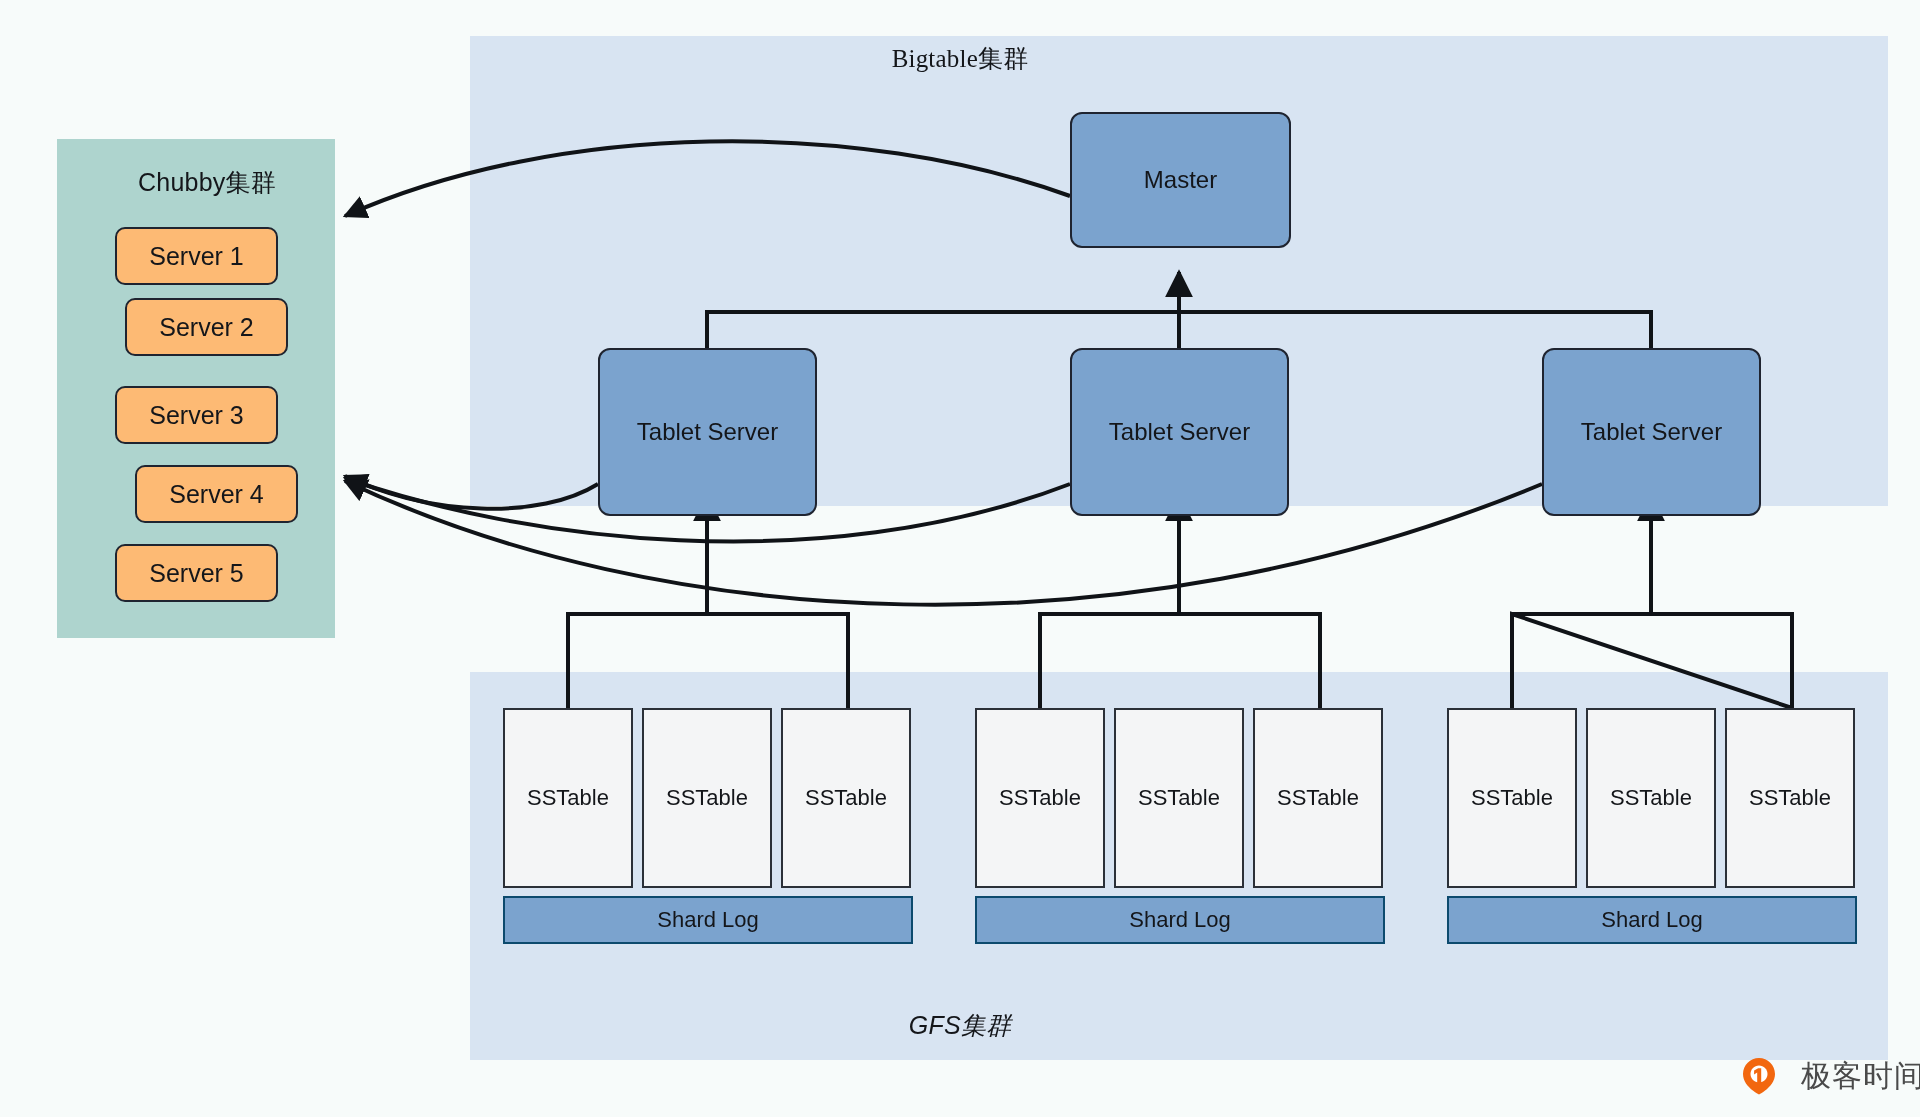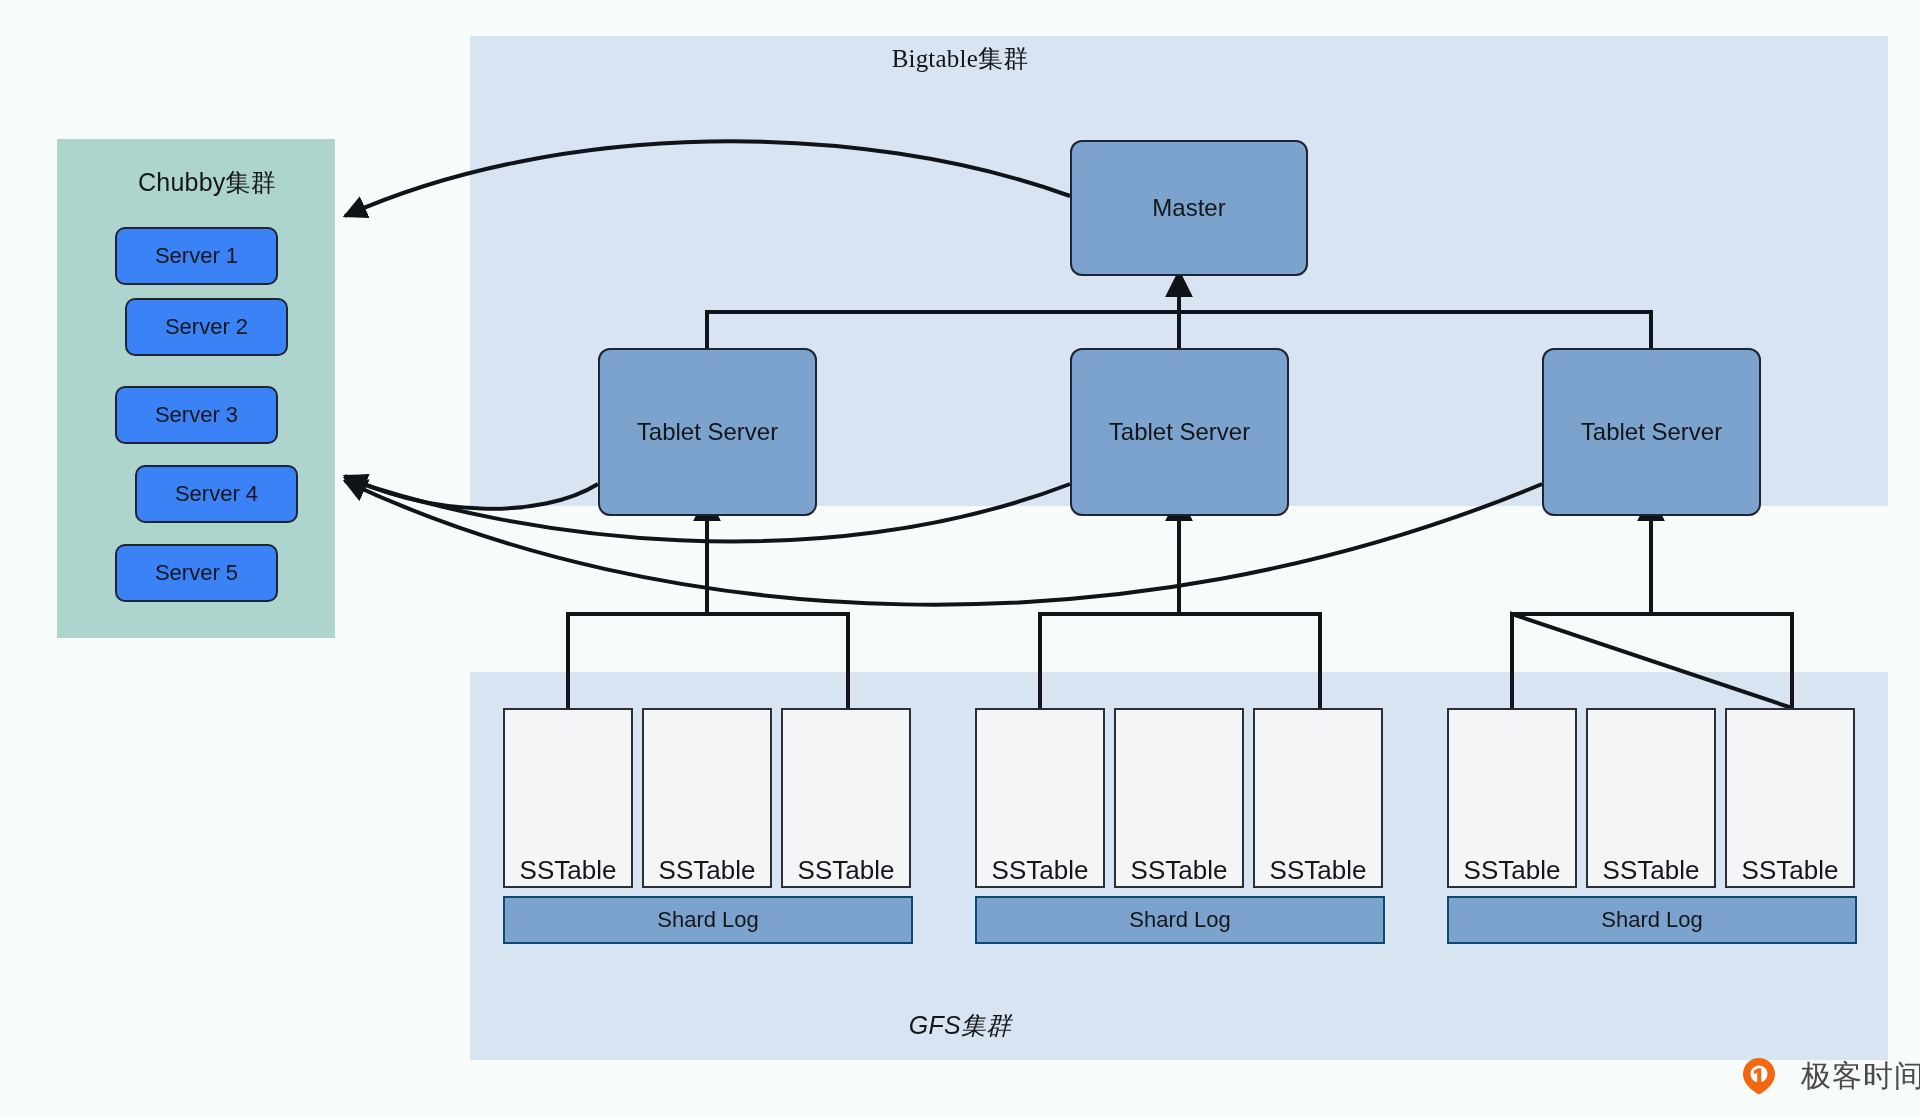--- a/index.html
+++ b/index.html
@@ -68,65 +68,65 @@
     border: 2px solid #1f2430;
     border-radius: 12px;
     display: flex;
     align-items: center;
     justify-content: center;
     font-size: 24px;
     color: #14161a;
     white-space: nowrap;
   }
   #master-node {
-    left: 1070px; top: 140px;
-    width: 238px; height: 136px;
+    left: 1070px; top: 112px;
+    width: 221px; height: 136px;
   }
   .tablet-server {
     top: 348px;
     width: 219px; height: 168px;
   }
   #tablet-server-1 { left: 598px; }
   #tablet-server-2 { left: 1070px; }
   #tablet-server-3 { left: 1542px; }
 
   
   .chubby-server {
     position: absolute;
     left: 115px;
     width: 163px; height: 58px;
     box-sizing: border-box;
-    background: #3b82f6;
+    background: #fdba74;
     border: 2px solid #1f2430;
     border-radius: 10px;
     display: flex;
     align-items: center;
     justify-content: center;
-    font-size: 22px;
+    font-size: 25px;
     color: #14161a;
     white-space: nowrap;
   }
   .cs-1 { top: 227px; }
   .cs-2 { top: 298px; margin-left: 10px; }
   .cs-3 { top: 386px; }
   .cs-4 { top: 465px; margin-left: 20px; }
   .cs-5 { top: 544px; }
 
   
   .sstable {
     position: absolute;
     top: 708px;
     width: 130px; height: 180px;
     box-sizing: border-box;
     background: #f4f5f6;
     border: 2px solid #2b3038;
     display: flex;
-    align-items: flex-end;
-    justify-content: center;
-    font-size: 26px;
+    align-items: center;
+    justify-content: center;
+    font-size: 22px;
     color: #14161a;
     white-space: nowrap;
   }
   .shardlog {
     position: absolute;
     top: 896px;
     width: 410px; height: 48px;
     box-sizing: border-box;
     background: #7ba3ce;
     border: 2px solid #0c4a6e;

